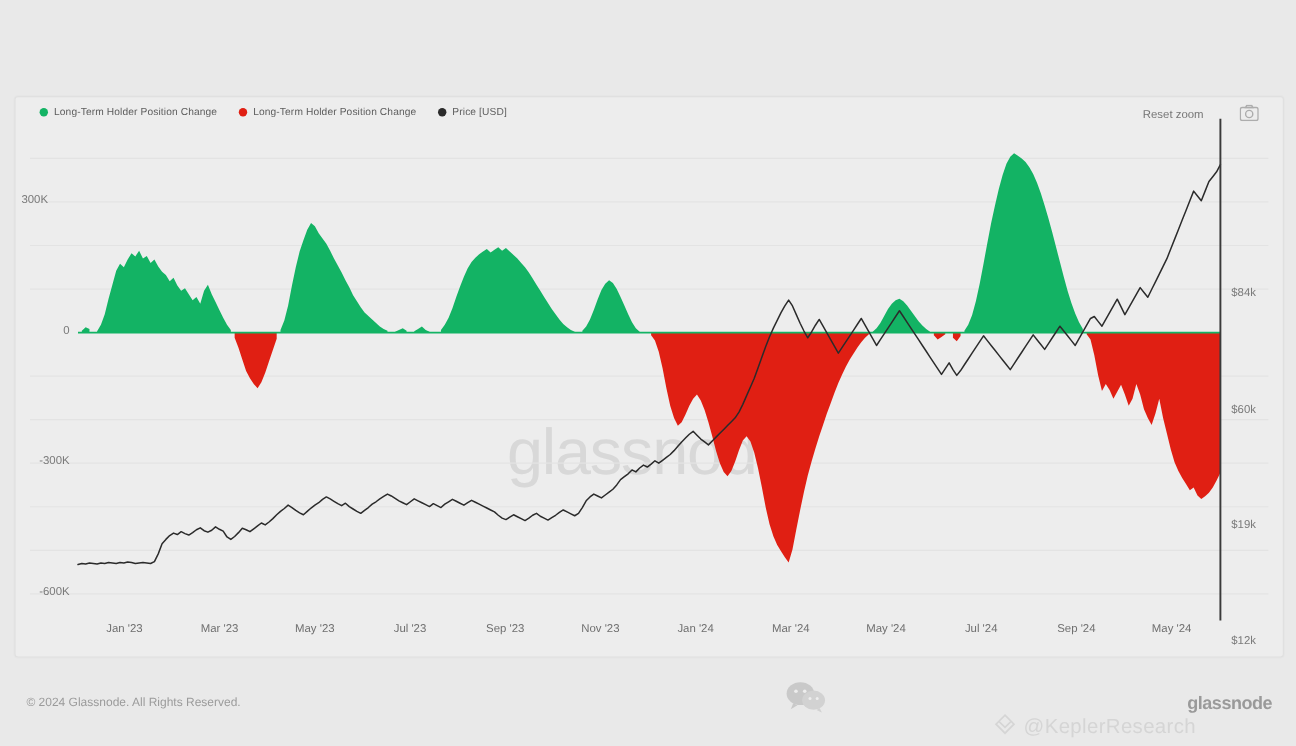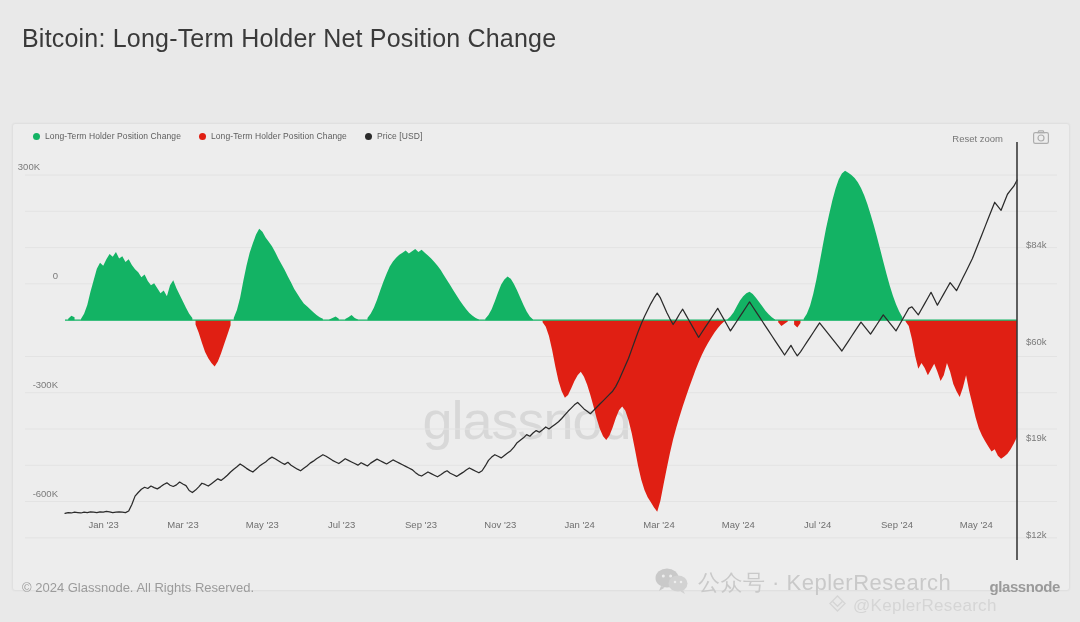--- a/index.html
+++ b/index.html
@@ -21,21 +21,20 @@
 
   
   .card{
     position:absolute;left:12px;top:80px;
     width:1056px;height:466px;
     background:#ededed;
     border:1px solid #e0e0e0;
     border-radius:3px;
     box-shadow:0 0 0 1px rgba(0,0,0,.01);
     overflow:hidden;
-    margin-top:43px;
   }
 
   
   .legend{position:absolute;left:20px;top:7px;display:flex;gap:18px;align-items:center;}
   .leg{display:flex;align-items:center;gap:5px;}
   .dot{width:7px;height:7px;border-radius:50%;display:inline-block;}
   .leg span.lbl{font-size:8.5px;color:#5d5d5d;letter-spacing:.1px;white-space:nowrap;}
 
   
   .reset-zoom{
@@ -59,21 +58,21 @@
   }
 
   
   .ytick{position:absolute;font-size:9.5px;color:#7a7a7a;text-align:right;}
   .ytickR{position:absolute;font-size:9.5px;color:#7a7a7a;text-align:left;margin-top:47px;}
   .xtick{position:absolute;font-size:9.5px;color:#6f6f6f;text-align:left;transform:translateX(-50%);}
 
   
   .copyright{
     position:absolute;left:22px;top:580px;
-    font-size:13px;color:#9b9b9b;
+    font-size:10px;color:#9b9b9b;
   }
   .glassnode-logo{
     position:absolute;right:20px;top:578px;
     font-size:15px;color:#9a9a9a;font-weight:700;letter-spacing:-.4px;
   }
 
   
   .wm-kepler{
     position:absolute;left:655px;top:568px;
     display:flex;align-items:center;gap:9px;
@@ -85,21 +84,20 @@
     display:flex;align-items:center;gap:6px;
     pointer-events:none;user-select:none;
   }
   .wm-overlay .txt2{font-size:17px;color:#d5d5d5;letter-spacing:.3px;}
 </style>
 </head>
 <body>
 
 <div id="page">
 
-  <div class="title">Bitcoin: Long-Term Holder Net Position Change</div>
 
   <div class="card">
 
     <div class="legend">
       <div class="leg">
         <span class="dot" style="background:#13b364"></span>
         <span class="lbl">Long-Term Holder Position Change</span>
       </div>
       <div class="leg">
         <span class="dot" style="background:#e01f13"></span>
@@ -184,21 +182,20 @@
         <ellipse cx="12" cy="10" rx="11.5" ry="9.5" fill="#c9c9c9"></ellipse>
         <path d="M6 18 L4 23 L9.5 19.8 Z" fill="#c9c9c9"></path>
         <circle cx="8.3" cy="8" r="1.5" fill="#ededed"></circle>
         <circle cx="15.6" cy="8" r="1.5" fill="#ededed"></circle>
         <ellipse cx="23" cy="15.5" rx="9.5" ry="8" fill="#d2d2d2"></ellipse>
         <path d="M28 22 L30 26 L25.5 23.6 Z" fill="#d2d2d2"></path>
         <circle cx="20" cy="14" r="1.25" fill="#ededed"></circle>
         <circle cx="26" cy="14" r="1.25" fill="#ededed"></circle>
       </svg>
     </span>
-    <span class="txt">公众号 · KeplerResearch</span>
   </div>
 
   <div class="wm-overlay">
     <span>
       <svg width="19" height="19" viewBox="0 0 19 19">
         <path d="M9.5 2 L17 9.5 L9.5 17 L2 9.5 Z" fill="none" stroke="#d5d5d5" stroke-width="1.4"></path>
         <path d="M4.6 7.4 L9.5 12.2 L14.4 7.4" fill="none" stroke="#d5d5d5" stroke-width="1.4"></path>
       </svg>
     </span>
     <span class="txt2">@KeplerResearch</span>

